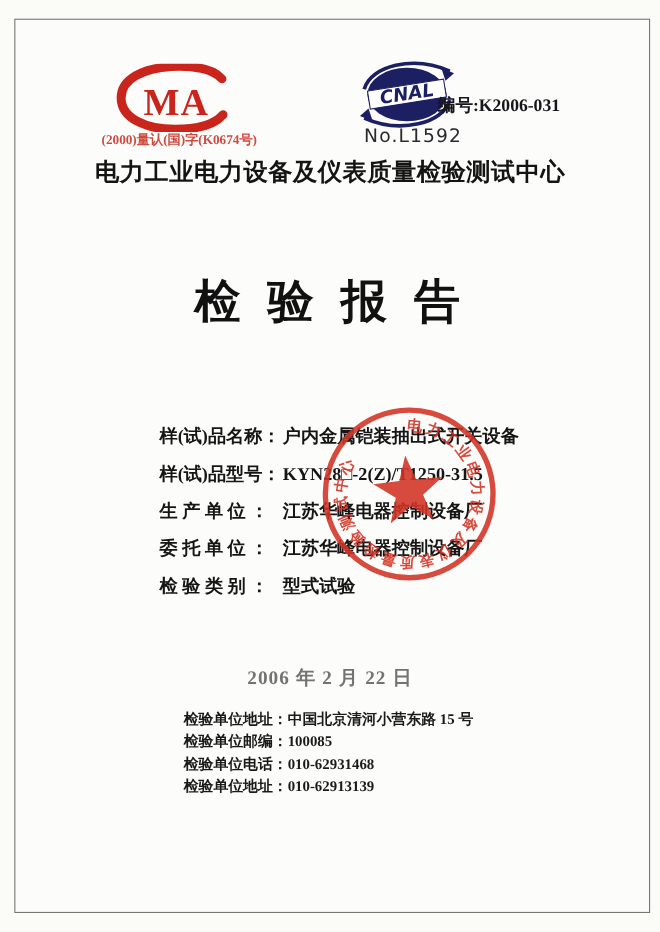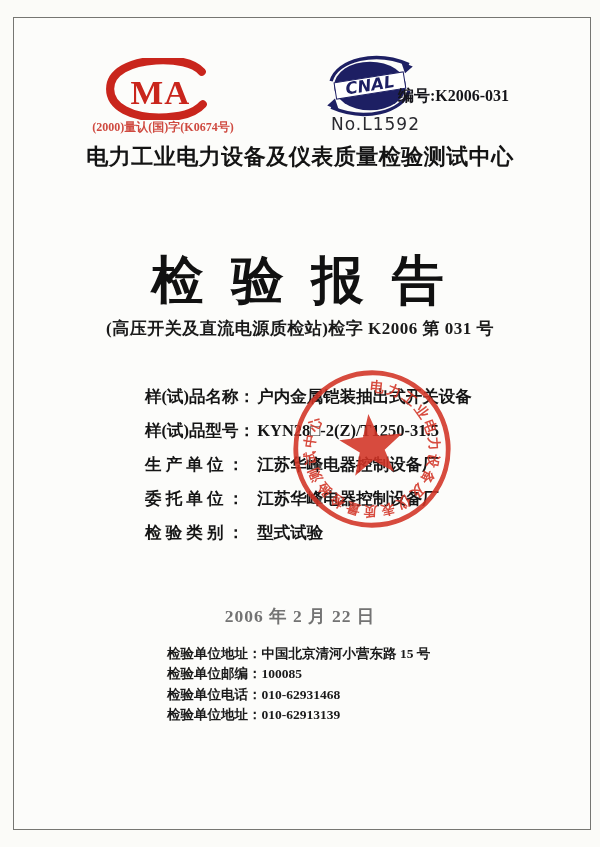--- a/index.html
+++ b/index.html
@@ -40,21 +40,21 @@
   }
   .org-title {
     position: absolute; left: 0; top: 142px; width: 600px;
     text-align: center; font-size: 22px; font-weight: bold; color: #141414;
     font-family: "DejaVu Sans", "Liberation Sans", sans-serif;
     letter-spacing: 0.5px; white-space: nowrap;
   }
   
   .report-title {
     position: absolute; left: 0; top: 246px; width: 600px;
-    text-align: center; font-size: 52px; font-weight: bold; color: #111;
+    text-align: center; font-size: 42px; font-weight: bold; color: #111;
     font-family: "DejaVu Sans", "Liberation Sans", sans-serif;
     letter-spacing: 5px; white-space: nowrap;
   }
   .report-subtitle {
     position: absolute; left: 0; top: 317px; width: 600px;
     text-align: center; font-size: 17px; font-weight: bold; color: #1a1a1a;
     letter-spacing: 0.5px; white-space: nowrap;
   }
   
   .fields { position: absolute; left: 145px; top: 386px; width: 380px; }
@@ -97,21 +97,20 @@
       <rect x="16" y="28" width="72" height="17" fill="#ffffff" stroke="#1d1f63" stroke-width="1"></rect>
       <text x="52" y="42" text-anchor="middle" font-family="DejaVu Sans, sans-serif" font-size="17" font-weight="bold" font-style="italic" fill="#1d1f63">CNAL</text>
     </g>
   </svg>
   <div class="cnal-serial">编号:K2006-031</div>
   <div class="cnal-no">No.L1592</div>
 
   <div class="org-title">电力工业电力设备及仪表质量检验测试中心</div>
 
   <div class="report-title">检 验 报 告</div>
-  <div class="report-subtitle">(高压开关及直流电源质检站)检字 K2006 第 031 号</div>
 
   <div class="fields">
     <div class="field-row">
       <span class="field-label">样(试)品名称：</span>
       <span class="field-value">户内金属铠装抽出式开关设备</span>
     </div>
     <div class="field-row">
       <span class="field-label">样(试)品型号：</span>
       <span class="field-value">KYN28□-2(Z)/T1250-31.5</span>
     </div>

